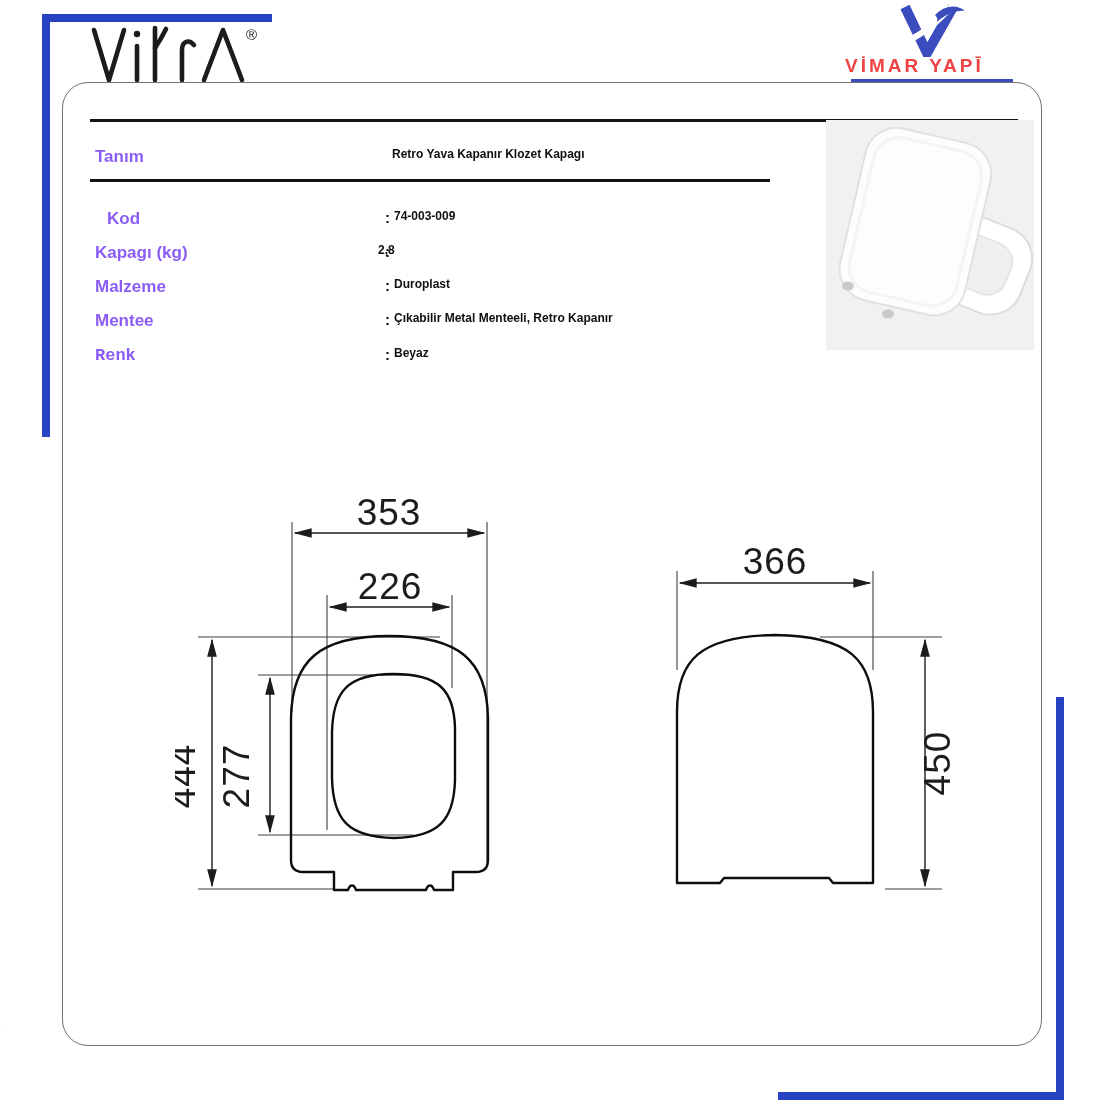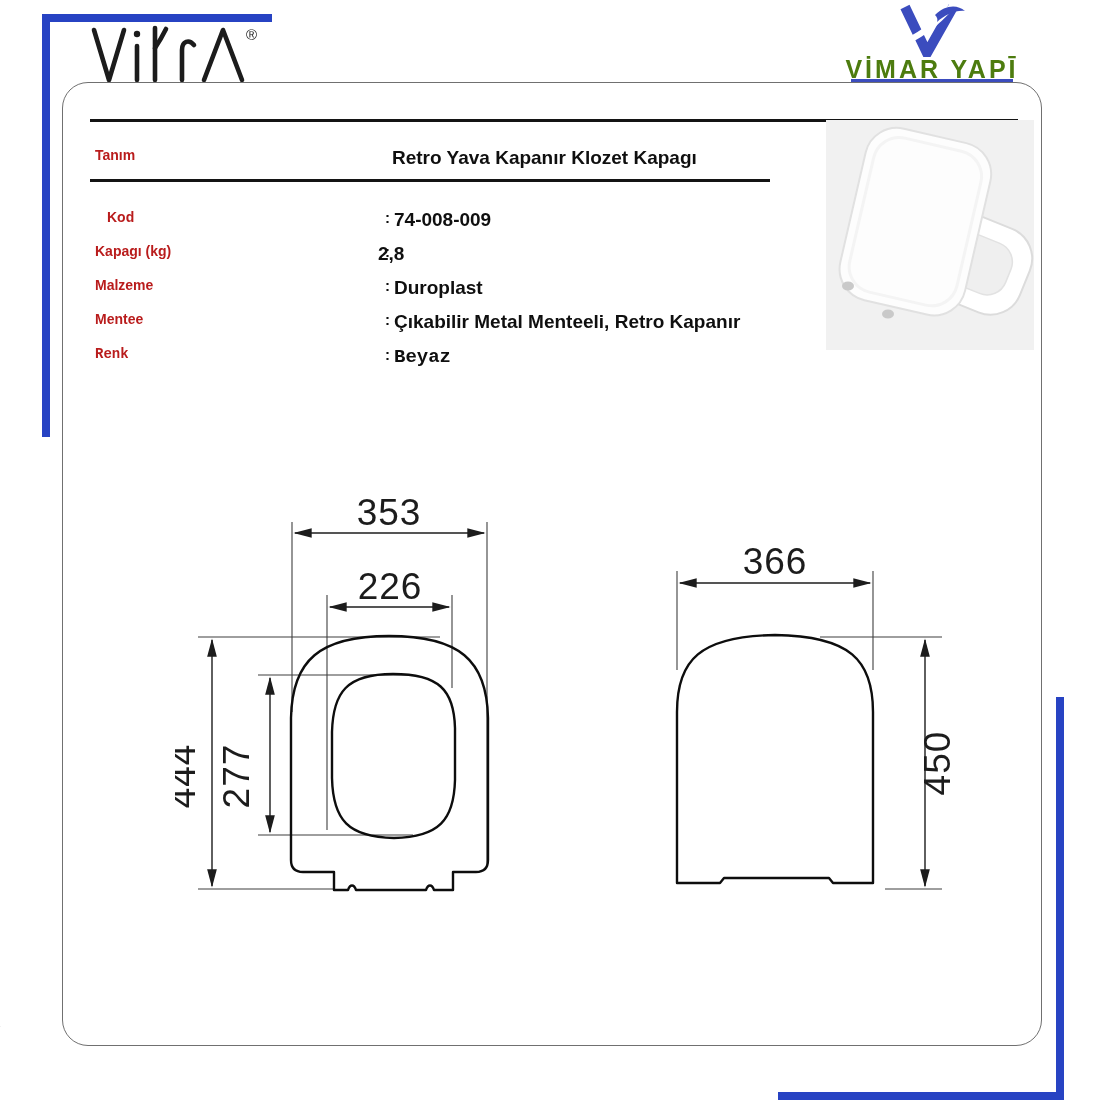--- a/index.html
+++ b/index.html
@@ -15,27 +15,27 @@
   .bracket-br-v{left:1056px;top:697px;width:8px;height:403px;}
   .bracket-br-h{left:778px;top:1092px;width:286px;height:8px;}
   
   .card{
     left:62px;top:82px;width:978px;height:962px;background:#fff;
     border:1.6px solid #707070;border-radius:26px;
   }
   .rule{background:#141414;height:2.5px;}
   .rule-top{left:90px;top:119px;width:928px;}
   .rule-mid{left:90px;top:179px;width:680px;}
-  .spec-label{font-size:14px;font-weight:700;color:#b91c1c;white-space:nowrap;}
-  .spec-value{font-size:19px;font-weight:700;color:#0f0f0f;white-space:nowrap;}
+  .spec-label{font-size:17px;font-weight:700;color:#8b5cf6;white-space:nowrap;}
+  .spec-value{font-size:12px;font-weight:700;color:#0f0f0f;white-space:nowrap;}
   .spec-colon{font-size:15px;font-weight:700;color:#0f0f0f;}
   
   .vimar-text{
-    left:845px;top:55px;width:174px;text-align:center;
-    font-size:25px;font-weight:700;letter-spacing:3px;color:#4d7c0f;white-space:nowrap;
+    left:845px;top:55px;width:174px;
+    font-size:19px;font-weight:700;letter-spacing:3px;color:#ef4444;white-space:nowrap;
   }
   .vimar-underline{left:851px;top:79px;width:162px;height:2.5px;background:#3b4cbe;}
   .stray{left:-4px;top:1022px;font-size:15px;color:#8f8f8f;}
   
   svg text.dim{
     font-family:"Liberation Sans",sans-serif;font-size:37px;font-weight:400;
     fill:#1c1c1c;letter-spacing:1px;
   }
   svg .shape{fill:none;stroke:#0d0d0d;stroke-width:2.4;stroke-linejoin:round;stroke-linecap:round;}
   svg .dimline{stroke:#1c1c1c;stroke-width:1.4;fill:none;}
@@ -71,37 +71,37 @@
 
 <div class="abs card"></div>
 
 <div class="abs rule rule-top"></div>
 <div class="abs spec-label" style="left:95px;top:147px;">Tanım</div>
 <div class="abs spec-value" style="left:392px;top:147px;">Retro Yava Kapanır Klozet Kapagı</div>
 <div class="abs rule rule-mid"></div>
 
 <div class="abs spec-label" style="left:95px;top:209px;margin-left:12px;">Kod</div>
 <div class="abs spec-colon" style="left:385px;top:209px;">:</div>
-<div class="abs spec-value" style="left:394px;top:209px;">74-008-009</div>
+<div class="abs spec-value" style="left:394px;top:209px;">74-003-009</div>
 
 <div class="abs spec-label" style="left:95px;top:243px;">Kapagı (kg)</div>
 <div class="abs spec-colon" style="left:385px;top:243px;">:</div>
 <div class="abs spec-value" style="left:378px;top:243px;">2,8</div>
 
 <div class="abs spec-label" style="left:95px;top:277px;">Malzeme</div>
 <div class="abs spec-colon" style="left:385px;top:277px;">:</div>
 <div class="abs spec-value" style="left:394px;top:277px;">Duroplast</div>
 
 <div class="abs spec-label" style="left:95px;top:311px;">Mentee</div>
 <div class="abs spec-colon" style="left:385px;top:311px;">:</div>
 <div class="abs spec-value" style="left:394px;top:311px;">Çıkabilir Metal Menteeli, Retro Kapanır</div>
 
 <div class="abs spec-label" style="left:95px;top:346px;font-family:Liberation Mono, monospace;">Renk</div>
 <div class="abs spec-colon" style="left:385px;top:346px;">:</div>
-<div class="abs spec-value" style="left:394px;top:346px;font-family:Liberation Mono, monospace;">Beyaz</div>
+<div class="abs spec-value" style="left:394px;top:346px;">Beyaz</div>
 
 <svg class="abs" style="left:826px;top:120px;" width="208" height="230" viewBox="0 0 208 230">
   <rect x="0" y="0" width="208" height="230" fill="#f1f1f1"></rect>
   <g transform="rotate(22 150 145)">
     <rect x="98" y="98" width="104" height="90" rx="32" fill="#ffffff" stroke="#dcdcdc" stroke-width="2"></rect>
     <rect x="118" y="116" width="66" height="54" rx="20" fill="#efefef" stroke="#e2e2e2" stroke-width="1.5"></rect>
   </g>
   <g transform="rotate(13 100 100)">
     <rect x="26" y="16" width="128" height="176" rx="32" fill="#fdfdfd" stroke="#e1e1e1" stroke-width="2"></rect>
     <rect x="35" y="25" width="110" height="158" rx="26" fill="none" stroke="#f4f4f4" stroke-width="3"></rect>

